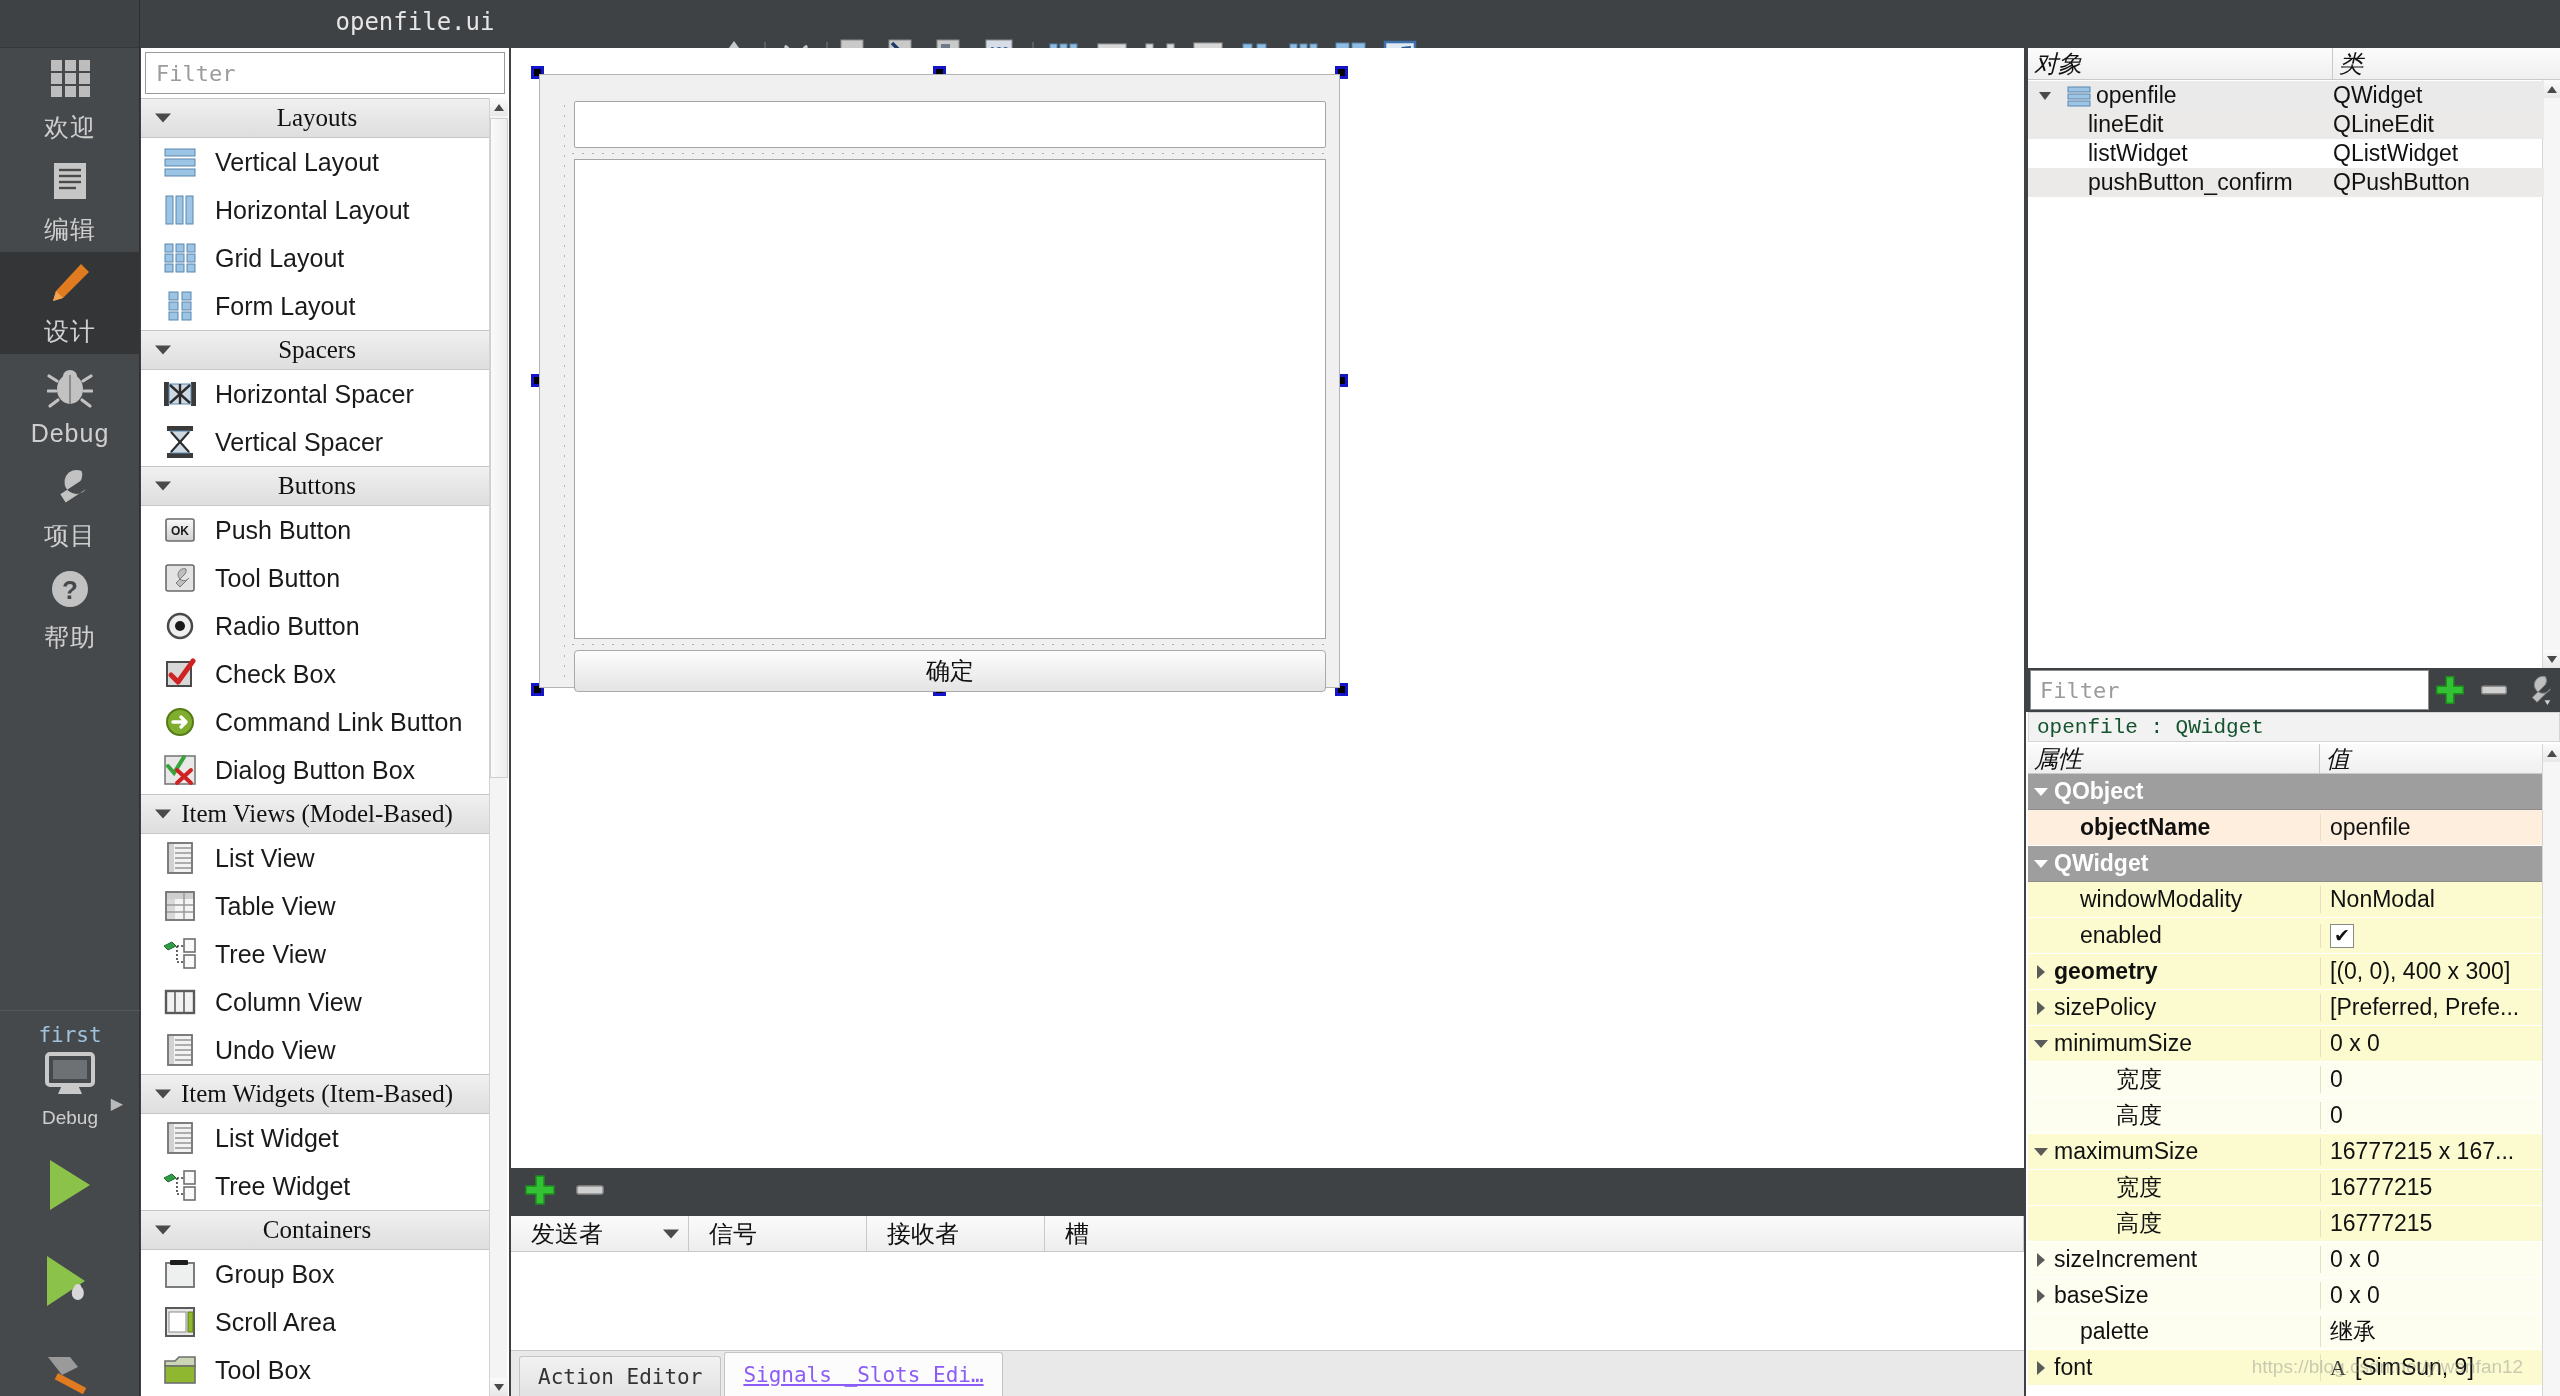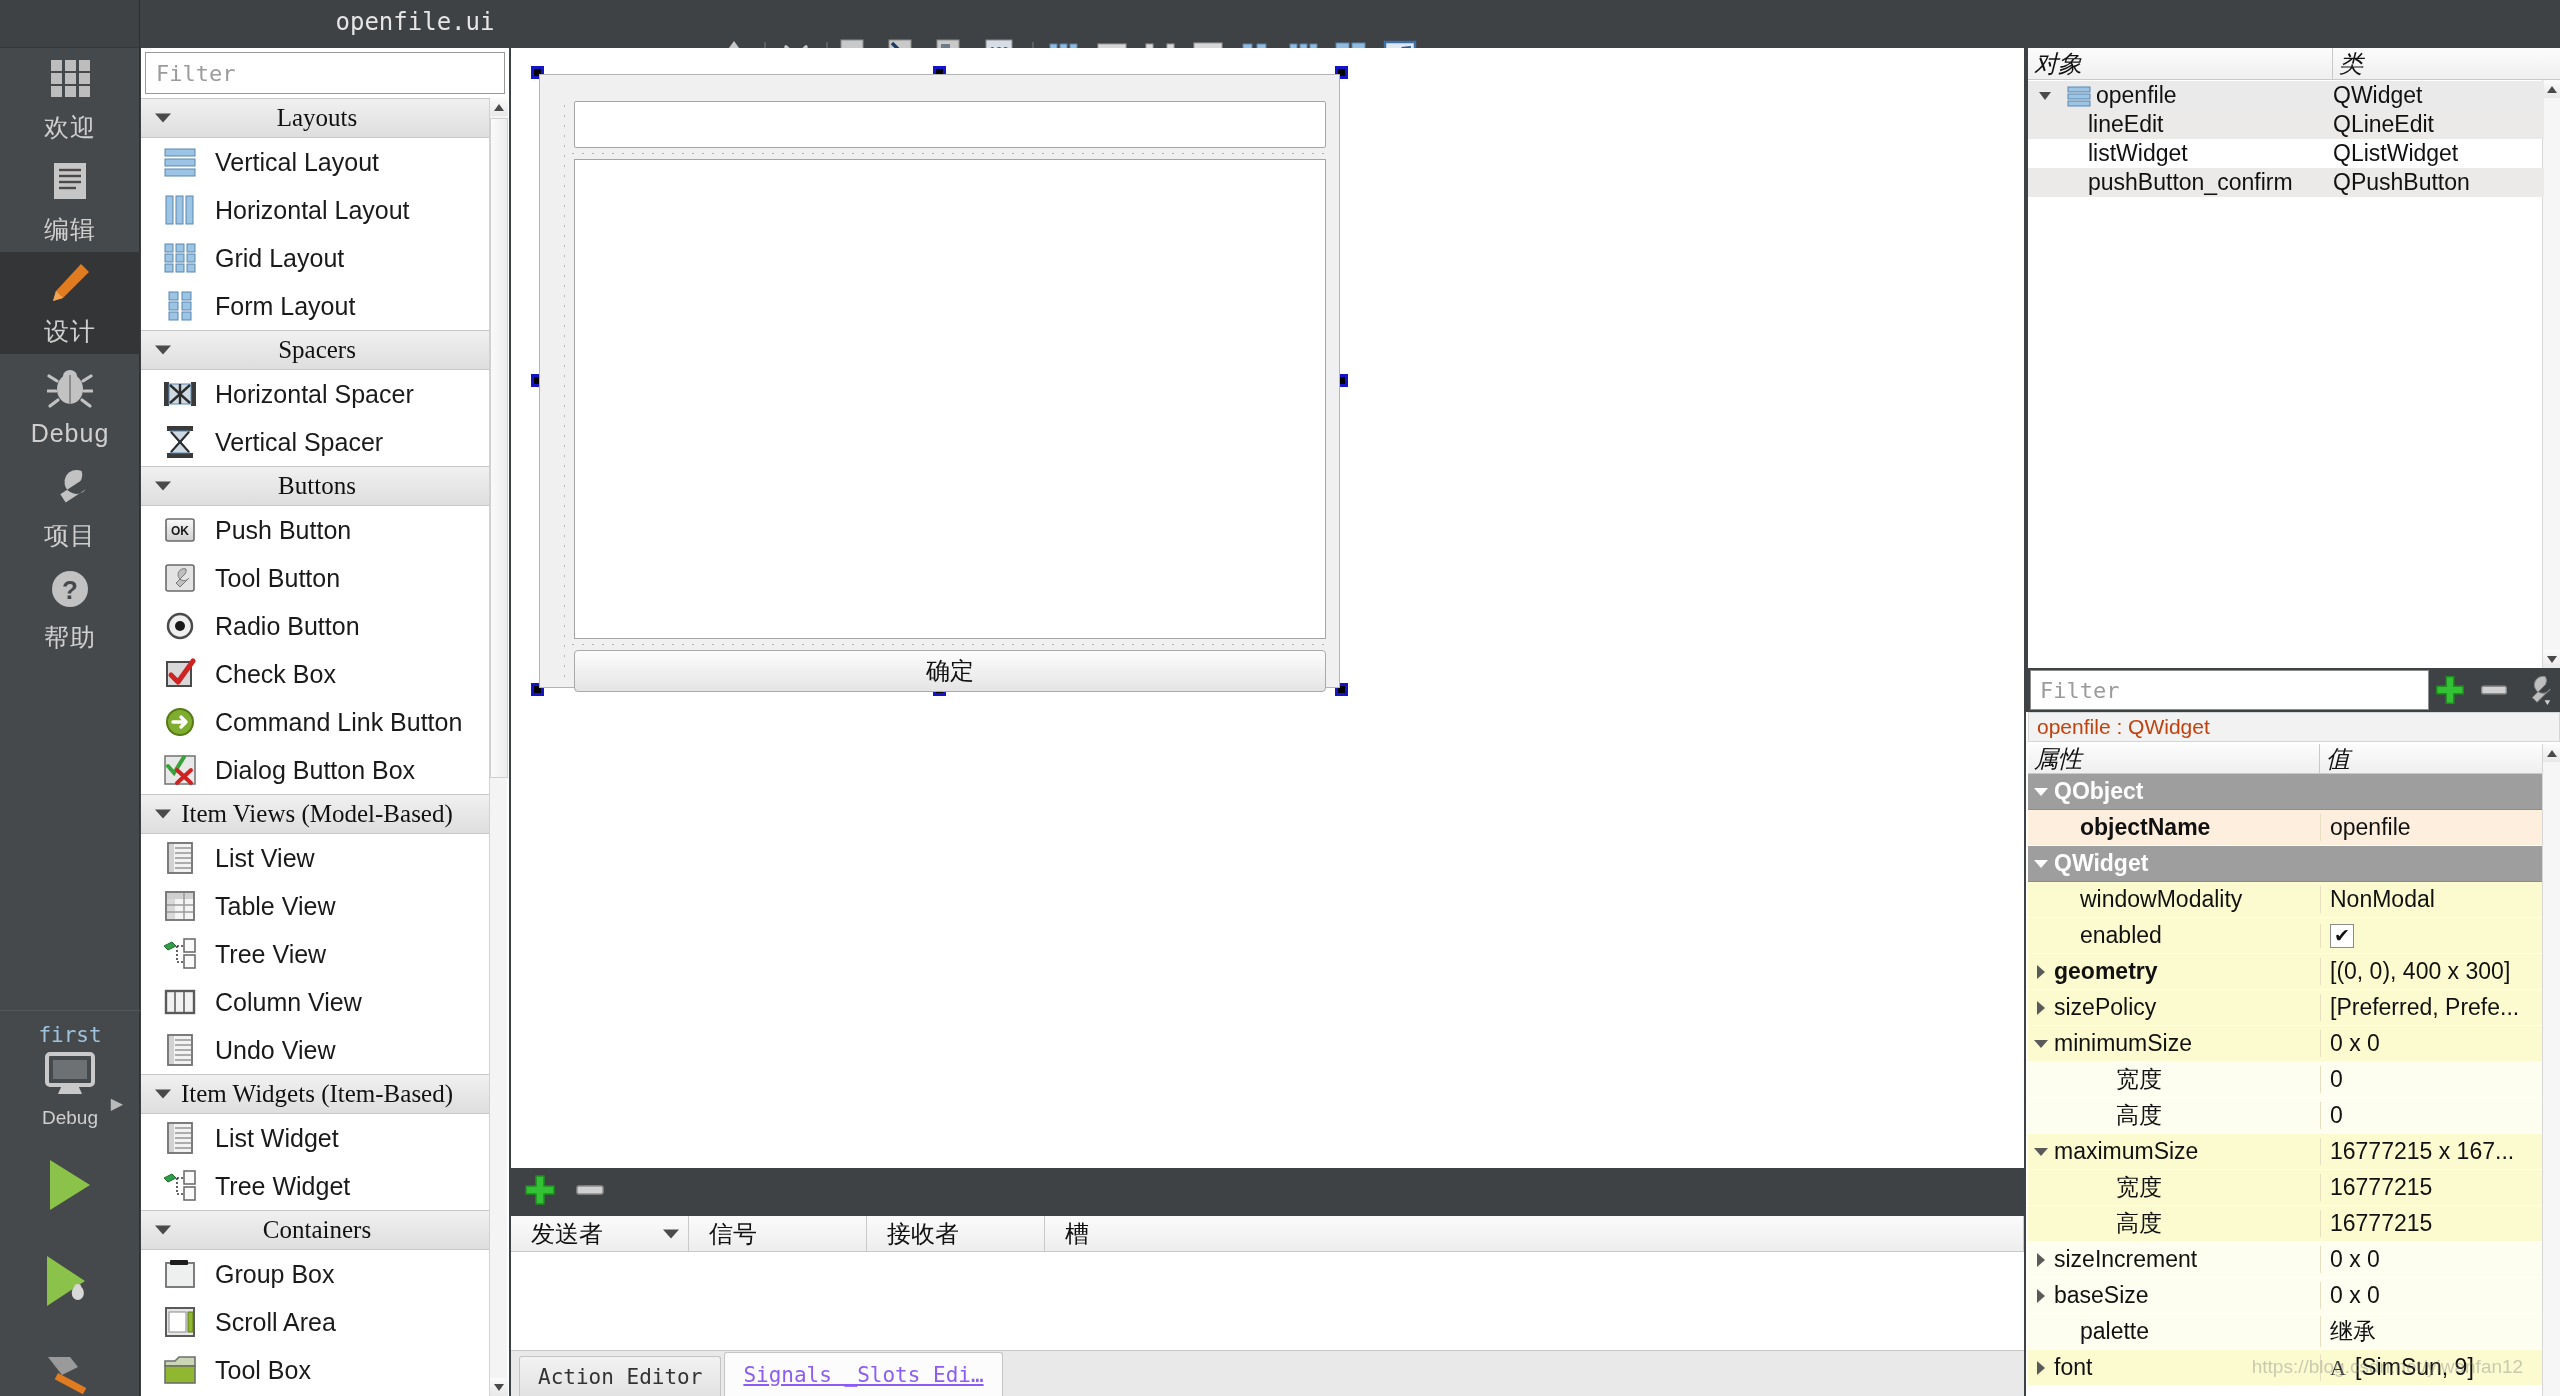--- a/index.html
+++ b/index.html
@@ -114,21 +114,21 @@
   .objscroll { position:absolute; right:0; top:32px; width:18px; height:588px; background:#f6f6f6;
                border-left:1px solid #d6d6d6;}
   
   #propfilter { position:absolute; left:0; top:620px; width:534px; height:44px; background:#3f4245;
                 border-left:2px solid #3f4245; display:flex; align-items:center; }
   #pfbox { margin-left:2px; width:400px; height:40px; background:#fff; border:1px solid #8c8c8c;
            display:flex; align-items:center; padding-left:9px;}
   #pfbox span { color:#9b9b9b; font-family:"DejaVu Sans Mono", monospace; font-size:22px;}
   #propobj { position:absolute; left:2px; top:664px; width:532px; height:30px;
              background:#f2f2f2; border:1px solid #d5d5d5; display:flex; align-items:center;
-             padding-left:8px; font-family:Liberation Sans, sans-serif; font-size:21px; color:#c2410c;}
+             padding-left:8px; font-family:Liberation Mono, monospace; font-size:21px; color:#14532d;}
   #prophead { position:absolute; left:2px; top:696px; width:532px; height:30px; }
   #proplist { position:absolute; left:2px; top:726px; width:514px; height:670px; overflow:hidden;}
   .prow { display:flex; height:36px; align-items:center; font-size:23px; color:#111;
           border-bottom:1px solid #ffffff; }
   .prow .pn { width:292px; display:flex; align-items:center; }
   .prow .pv { flex:1; padding-left:9px; border-left:1px solid #e6e0c0; }
   .prow.grp { background:#9e9e9e; color:#fff; font-weight:bold; border-bottom:1px solid #8d8d8d;}
   .prow.grp .pv { border-left:none; }
   .prow.ybg { background:#fbfbcf; }
   .prow.wbg { background:#fdfdf0; }

